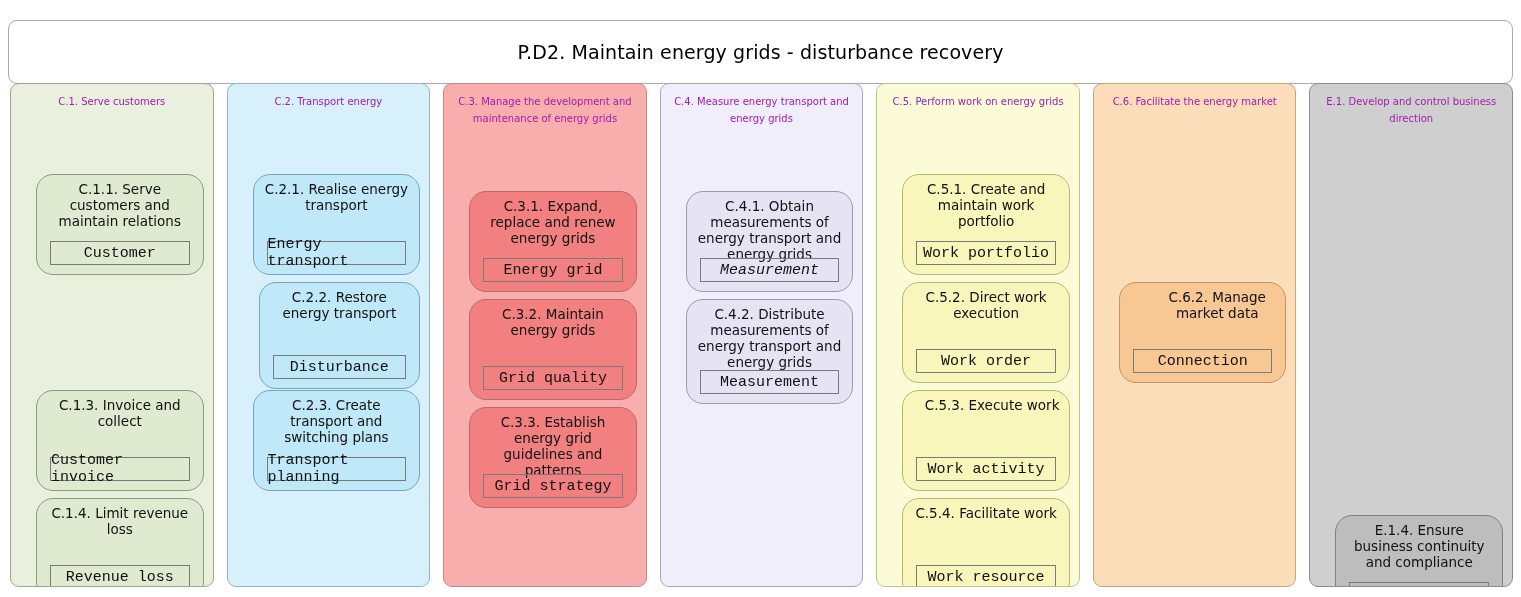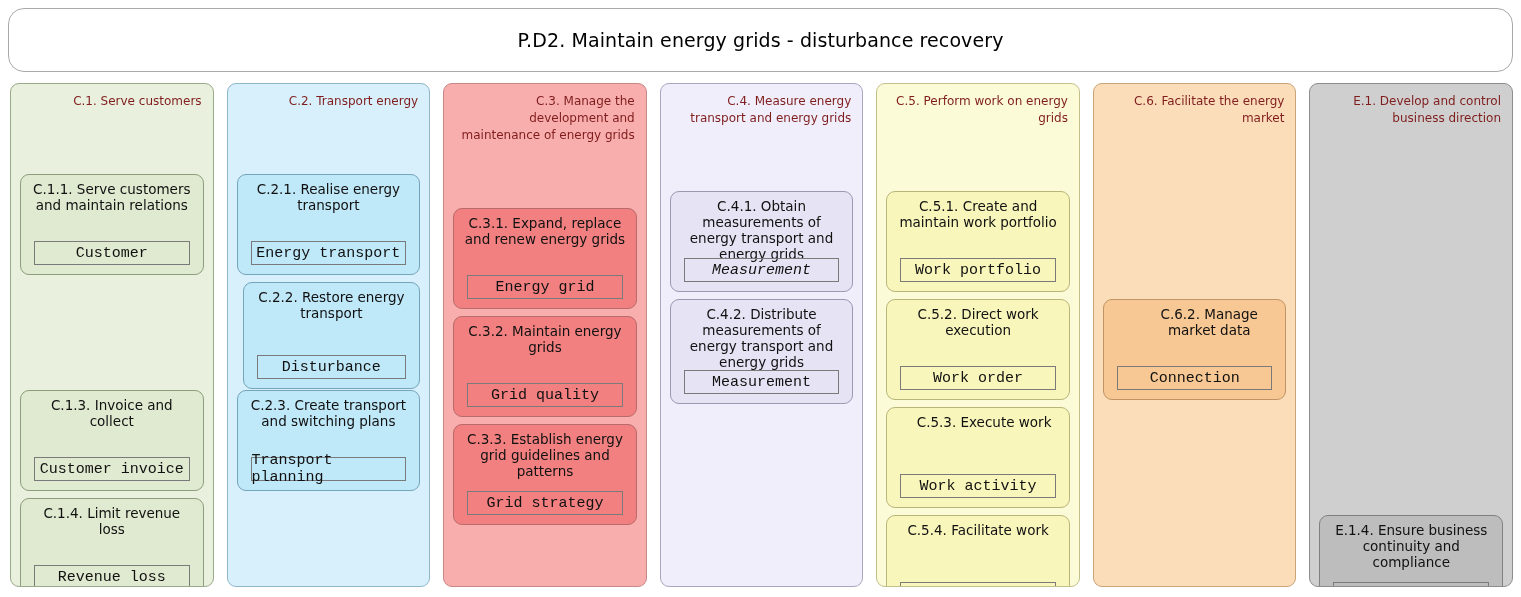--- a/index.html
+++ b/index.html
@@ -18,27 +18,27 @@
   #board {
     position: relative;
     width: 1521px;
     height: 597px;
   }
 
   
   .title-bar {
     position: absolute;
     left: 8px;
-    top: 8px;
+    top: 20px;
     width: 1505px;
     height: 64px;
     box-sizing: border-box;
     background: #ffffff;
     border: 1px solid #a9a9a9;
-    border-radius: 16px;
+    border-radius: 9px;
     display: flex;
     align-items: center;
     justify-content: center;
   }
   .title-text {
     font-size: 19px;
     color: #000000;
     text-align: center;
     letter-spacing: 0.1px;
   }
@@ -60,42 +60,42 @@
     box-sizing: border-box;
     border-radius: 9px;
     border: 1px solid;
     padding: 9px 9px 0 9px;
     display: flex;
     flex-direction: column;
     overflow: hidden;
   }
 
   .col-title {
-    font-size: 12px;
+    font-size: 10px;
     line-height: 17px;
-    text-align: right;
-    color: #7f1d1d;
+    text-align: center;
+    color: #a21caf;
     padding: 0 2px;
     margin-bottom: 2px;
     min-height: 17px;
   }
 
   .col-body {
     position: relative;
     flex: 1 1 auto;
   }
 
   
   .subbox {
     position: absolute;
-    left: 0;
+    left: 16px;
     right: 0;
     box-sizing: border-box;
     border: 1px solid;
-    border-radius: 9px;
+    border-radius: 17px;
     padding: 6px 8px 0 8px;
     display: flex;
     flex-direction: column;
     align-items: center;
   }
   .subbox-title {
     font-size: 13.5px;
     line-height: 16px;
     text-align: center;
     color: #111111;

